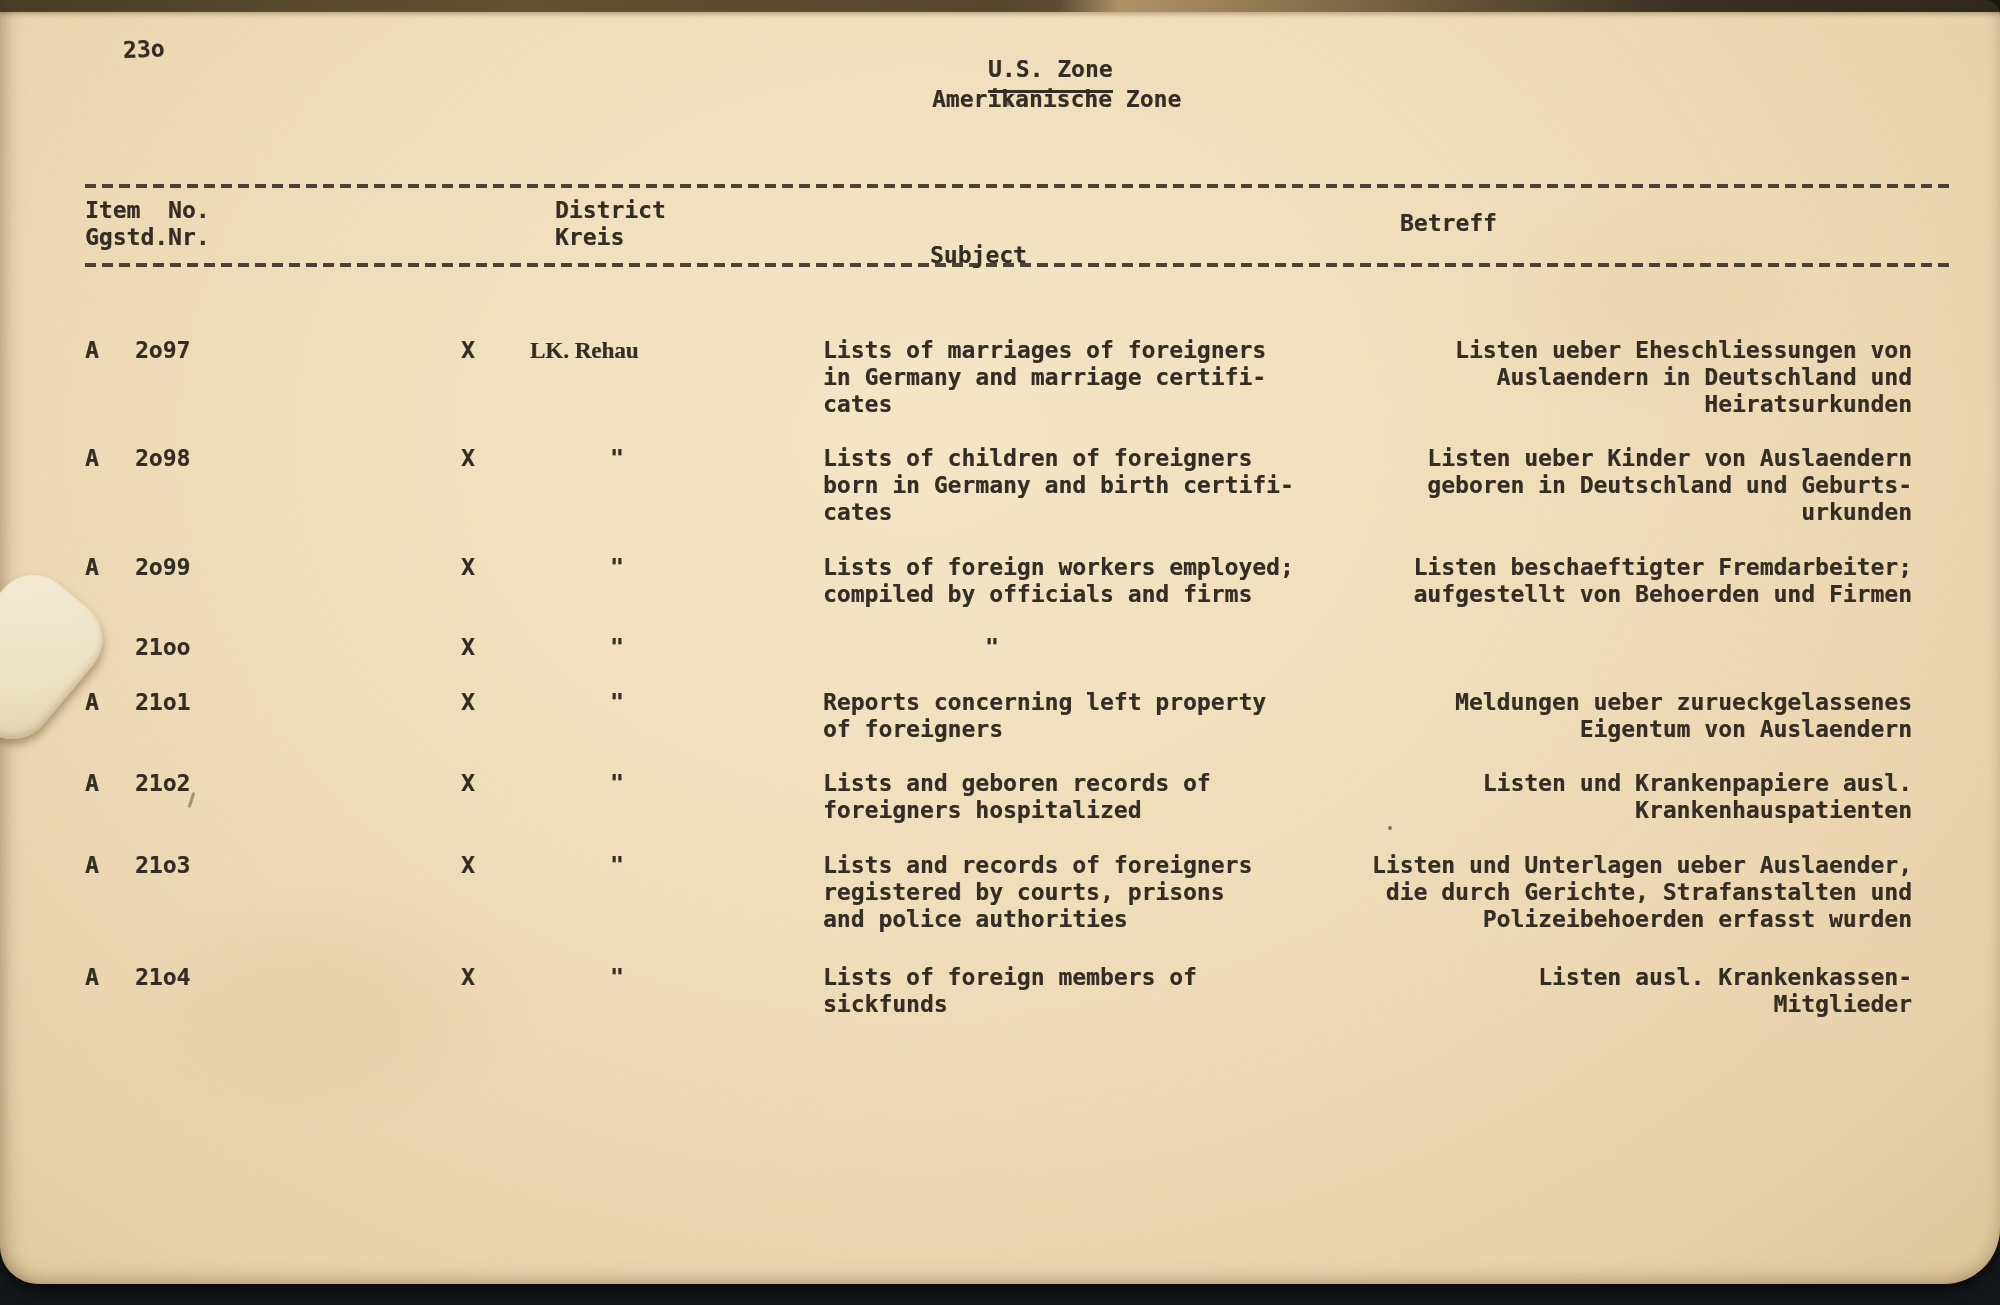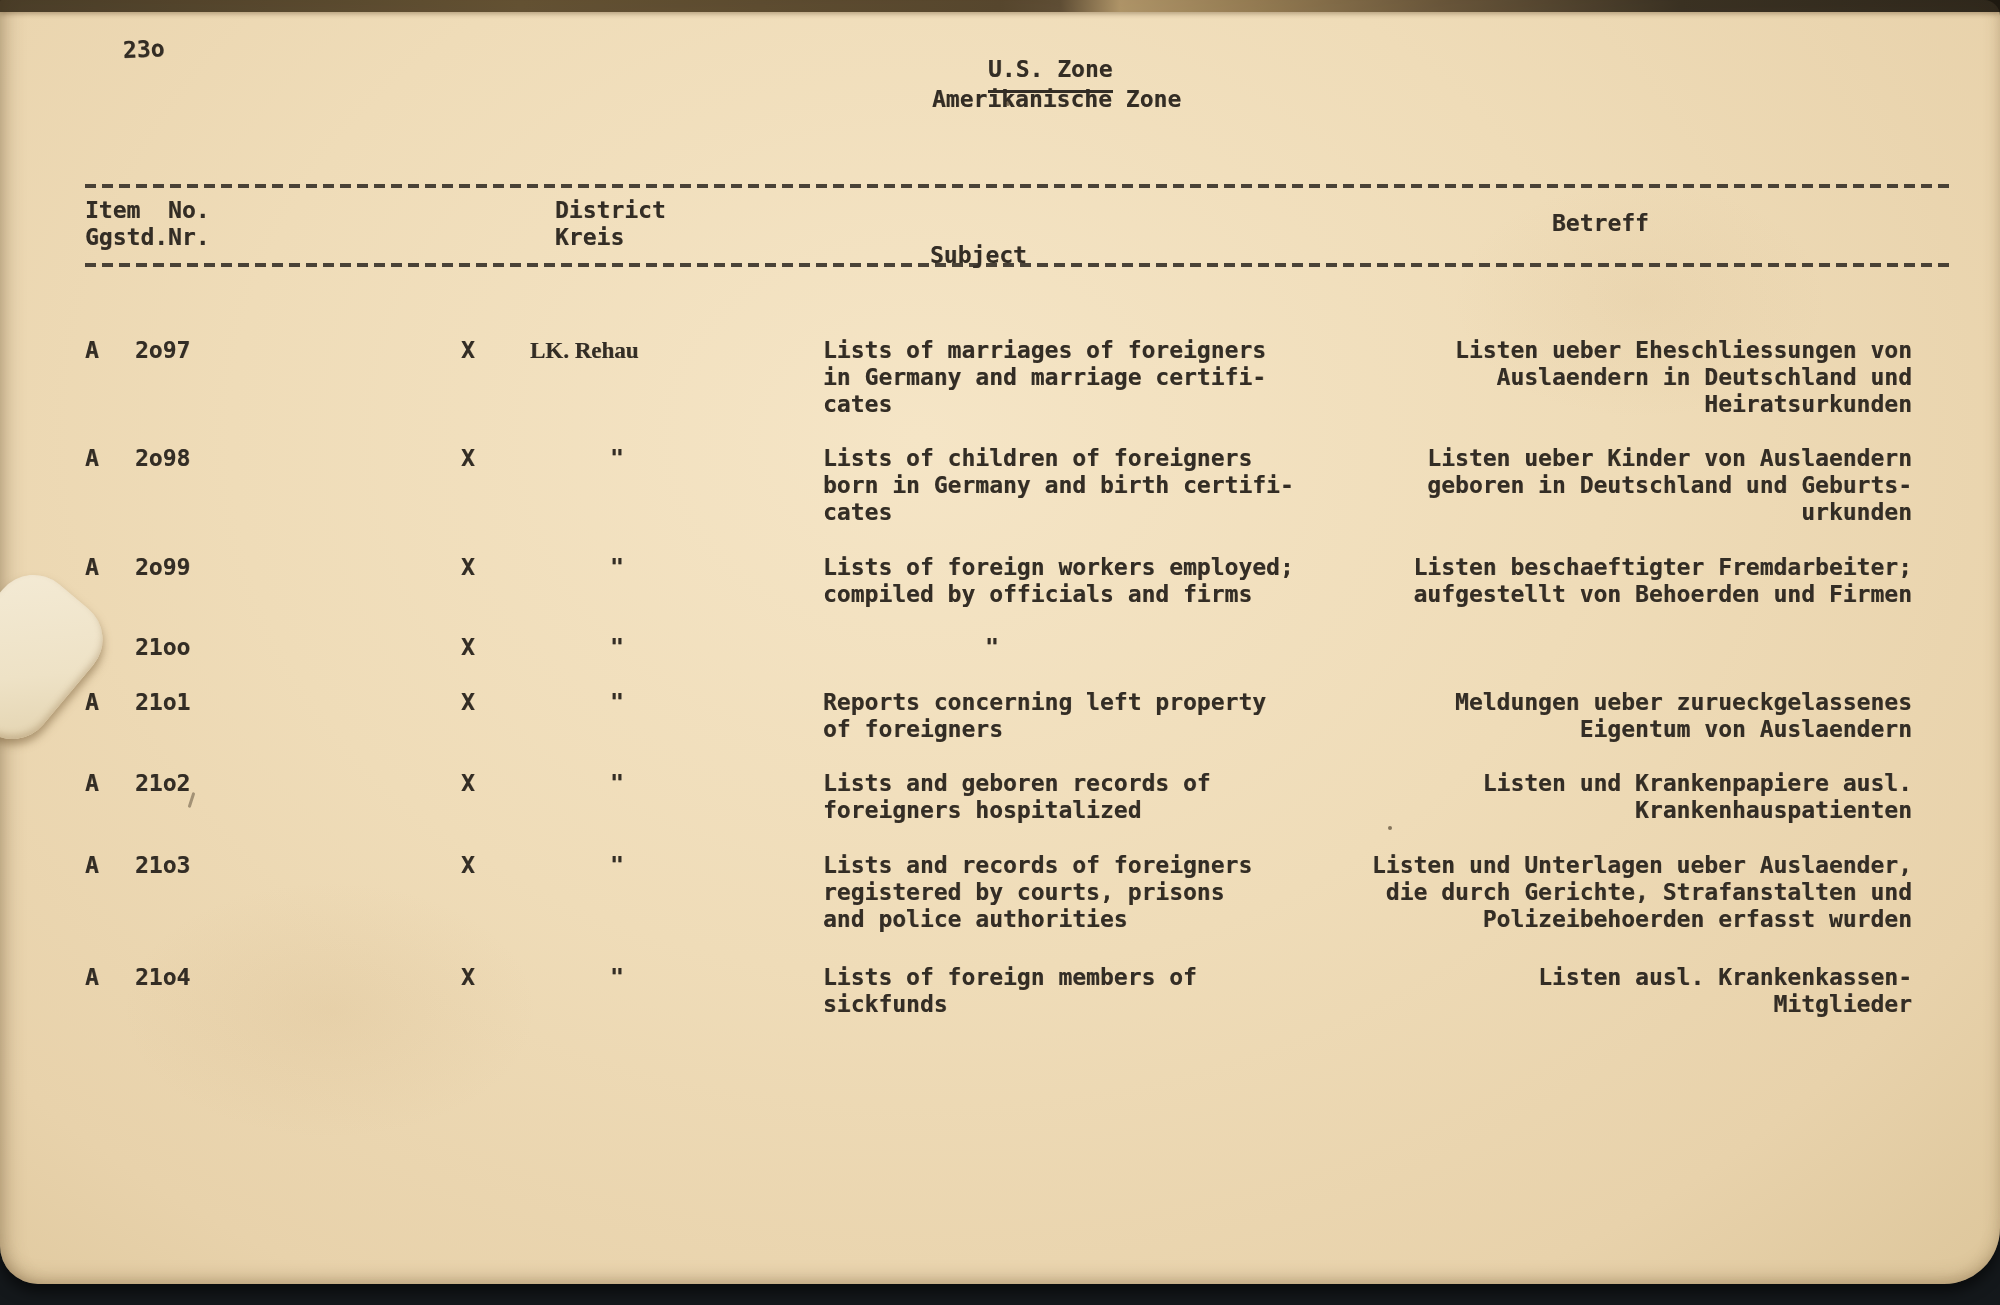--- a/index.html
+++ b/index.html
@@ -54,21 +54,21 @@
     position:absolute;height:4px;left:85px;width:1866px;
     background:repeating-linear-gradient(90deg,#332d25 0 11px,transparent 11px 17px);
     opacity:.88;
   }
   .dash.d1{top:184px;}
   .dash.d2{top:263px;}
   .h-item{left:85px;top:197px;text-align:center;}
   .h-folder{left:258px;top:197px;}
   .h-district{left:555px;top:197px;}
   .h-subject{left:930px;top:210px;margin-top:32px;}
-  .h-betreff{left:1552px;top:210px;}
+  .h-betreff{left:1400px;top:210px;}
   
   .row{position:absolute;left:0;width:2000px;}
   .r1{top:337px;} .r2{top:445px;} .r3{top:554px;} .r4{top:634px;}
   .r5{top:689px;} .r6{top:770px;} .r7{top:852px;} .r8{top:964px;}
   .cell{position:absolute;top:0;}
   .c-prefix{left:85px;}
   .c-num{left:135px;}
   .c-folder{left:461px;}
   .c-district{left:610px;}
   .r1 .c-district{left:530px;font-family:Liberation Serif, serif;}

